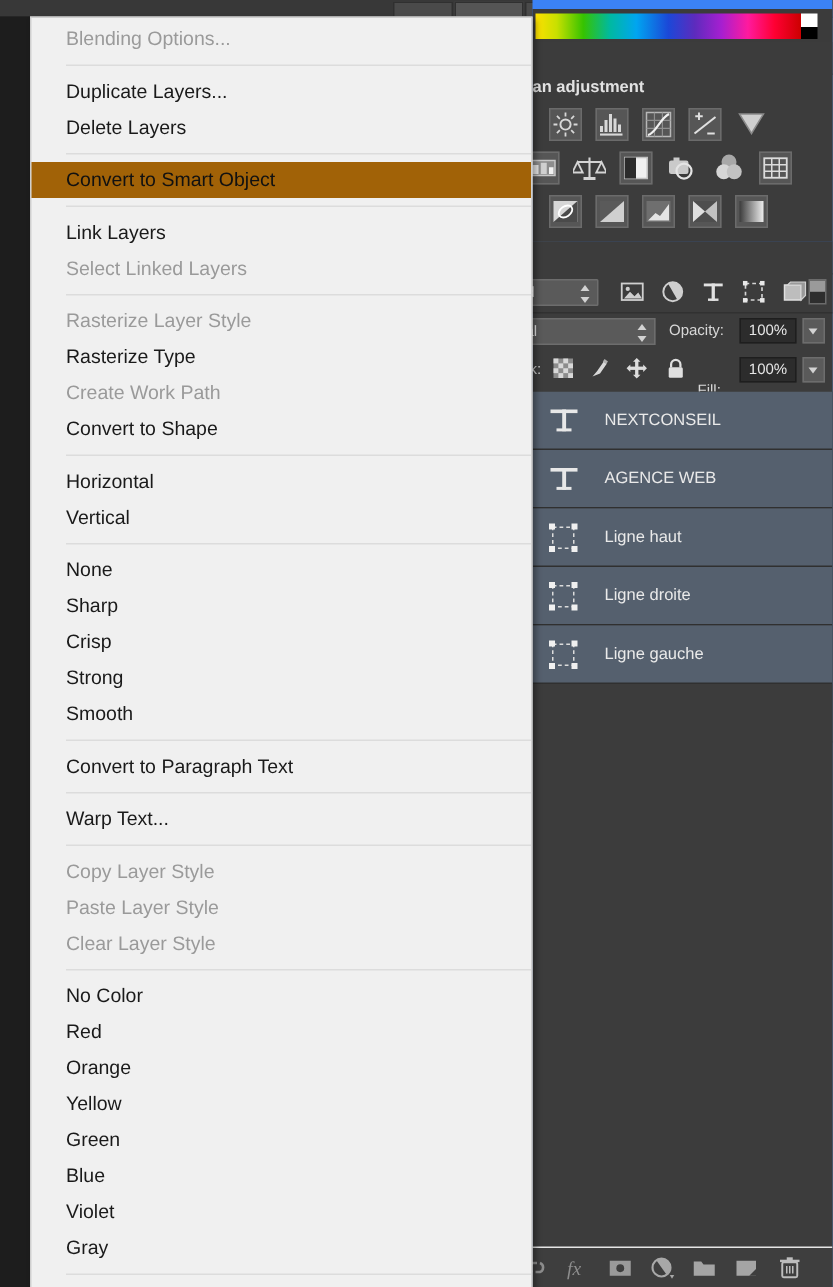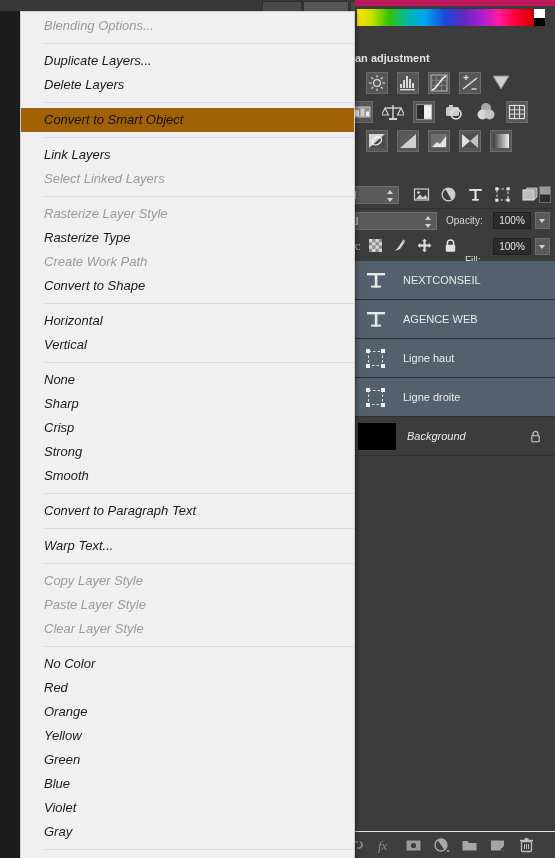--- a/index.html
+++ b/index.html
@@ -47,21 +47,21 @@
     left: 0; top: 11px;
     width: 355px; height: 847px;
     background: #1d1d1d;
   }
 
   
   #right-dock {
     position: absolute;
     left: 355px; top: 0;
     width: 200px; height: 858px;
-    background: #be185d;
+    background: #3b82f6;
   }
 
   
   .color-strip-wrap {
     position: absolute;
     left: 0; top: 6px;
     width: 200px; height: 22px;
     background: #3b3b3b;
   }
   .color-ramp {
@@ -368,21 +368,20 @@
   }
   .menu-item {
     position: relative;
     height: 24px;
     line-height: 24px;
     padding-left: 23px;
     font-size: 13px;
     color: #1a1a1a;
     white-space: nowrap;
     cursor: default;
-    font-style: italic;
   }
   .menu-item.disabled { color: #9a9a9a; }
   .menu-item.highlight {
     background: #a16207;
     color: #111;
   }
   .menu-sep {
     height: 1px;
     background: #dcdcdc;
     margin: 5px 0 5px 23px;
@@ -749,20 +748,34 @@
                 <rect x="1" y="1" width="4" height="4"></rect>
                   <rect x="16" y="1" width="4" height="4"></rect>
                 <rect x="1" y="16" width="4" height="4"></rect>
                   <rect x="16" y="16" width="4" height="4"></rect>
               </g>
             </svg>
           </div>
           <div class="layer-name">Ligne droite</div>
         </div>
 
+        <div class="layer-row selected">
+          <div class="layer-thumb" style="left:10px; top:9px; width:21px; height:21px;">
+            <svg width="21" height="21" viewBox="0 0 21 21">
+              <rect x="3.5" y="3.5" width="14" height="14" fill="none" stroke="#dcdcdc" stroke-width="1" stroke-dasharray="2.5 2"></rect>
+              <g fill="#f0f0f0">
+                <rect x="1" y="1" width="4" height="4"></rect>
+                  <rect x="16" y="1" width="4" height="4"></rect>
+                <rect x="1" y="16" width="4" height="4"></rect>
+                  <rect x="16" y="16" width="4" height="4"></rect>
+              </g>
+            </svg>
+          </div>
+          <div class="layer-name">Ligne gauche</div>
+        </div>
 
         <div class="layer-row">
           <div class="layer-thumb black-fill"></div>
           <div class="layer-name bg">Background</div>
           <div class="lock-badge">
             <svg width="11" height="13" viewBox="0 0 11 13">
               <path d="M3 6 L3 4 A2.5 2.5 0 0 1 8 4 L8 6" fill="none" stroke="#cfcfcf" stroke-width="1.1"></path>
               <rect x="1.8" y="5.8" width="7.4" height="6" rx="0.8" fill="none" stroke="#cfcfcf" stroke-width="1.1"></rect>
             </svg>
           </div>

